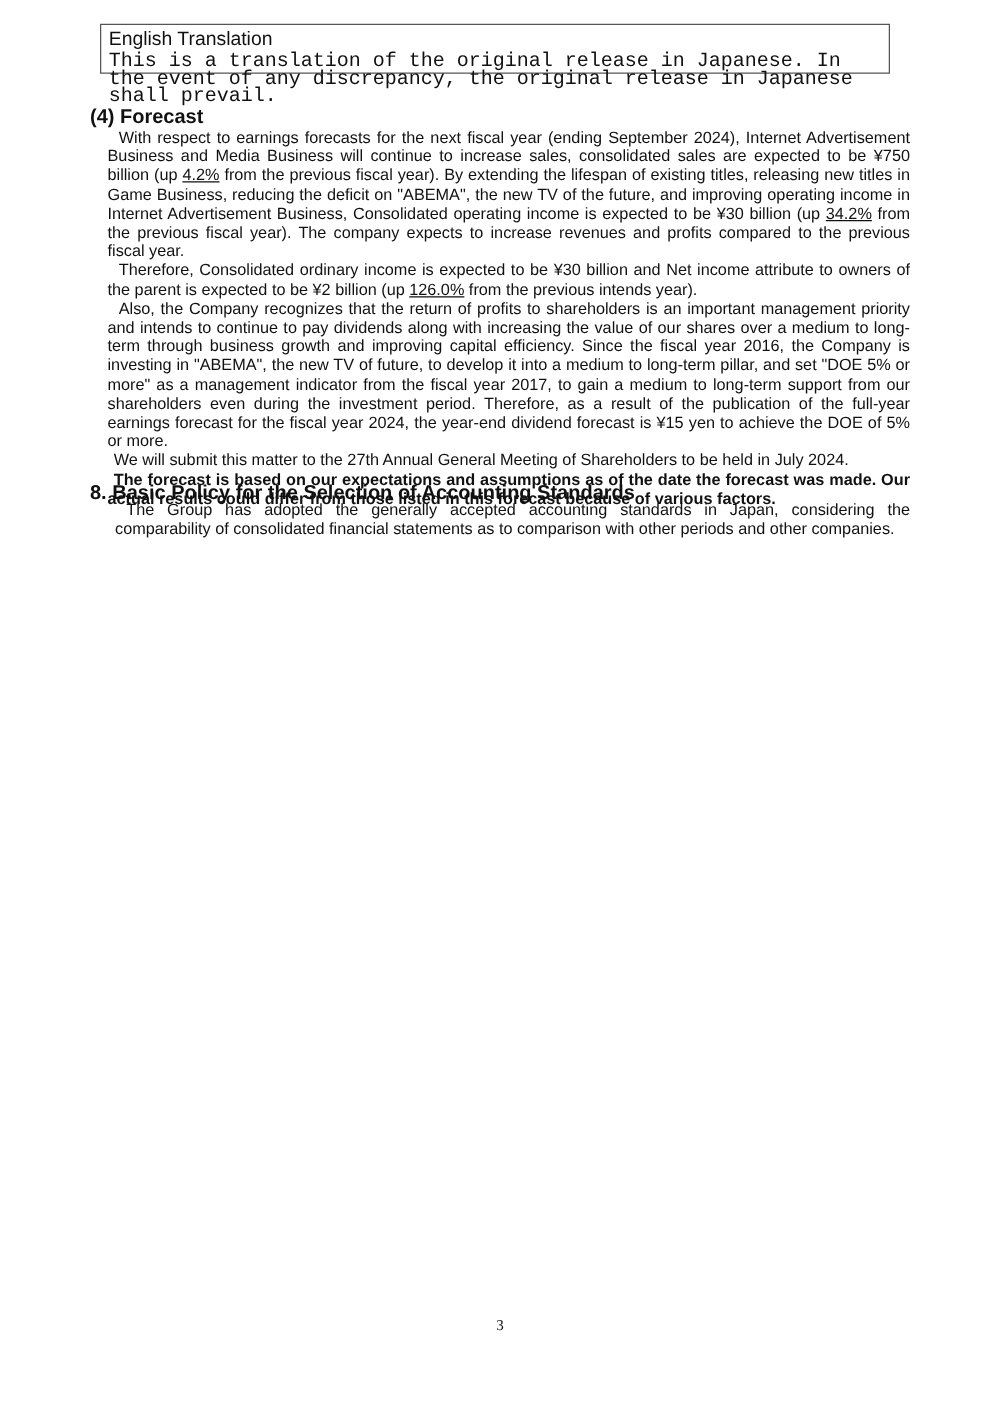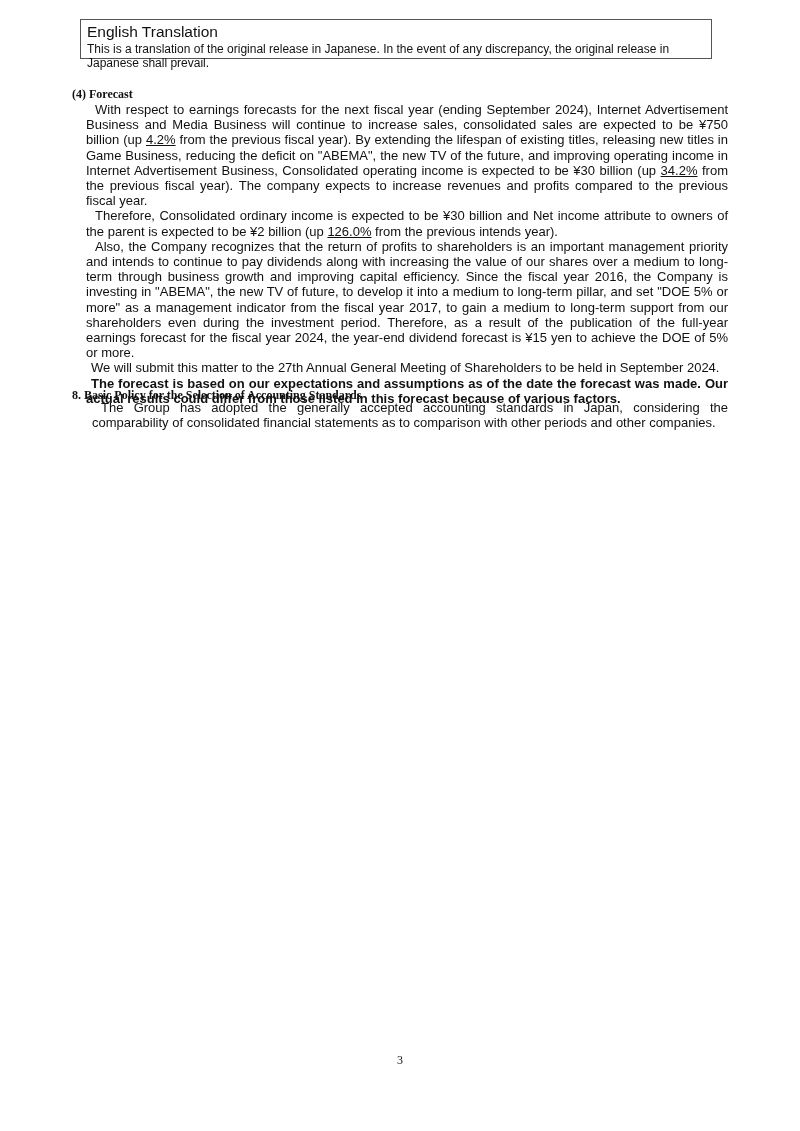--- a/index.html
+++ b/index.html
@@ -4,24 +4,24 @@
 <style>
   html, body { margin: 0; padding: 0; background: #ffffff; }
   body { width: 800px; height: 1131px; position: relative; overflow: hidden; color: #111; }
   .page { position: absolute; left: 0; top: 0; width: 800px; height: 1131px; }
   .banner {
     position: absolute; left: 80px; top: 19px; width: 632px; height: 40px;
     border: 1px solid #555; box-sizing: border-box; padding: 2px 6px 0 6px;
     font-family: "Liberation Sans", sans-serif;
   }
   .banner-title { font-size: 15.5px; line-height: 20px; margin: 0; }
-  .banner-note { font-size: 12px; line-height: 14px; margin: 0; }
+  .banner-note { font-size: 16px; line-height: 14px; margin: 0; font-family: Liberation Mono, monospace; }
   .section-heading {
-    position: absolute; font-family: Liberation Serif, serif;
-    font-size: 12px; line-height: 16px; margin: 0;
+    position: absolute; font-family: Liberation Sans, sans-serif;
+    font-size: 16px; line-height: 16px; margin: 0;
   }
   .body-block {
     position: absolute; font-family: "Liberation Sans", sans-serif;
     font-size: 13px; line-height: 15.2px; text-align: justify;
   }
   .body-block p { margin: 0; text-indent: 9px; }
   .body-block p.no-just { text-align: left; }
   .u { text-decoration: underline; }
   .page-number {
     position: absolute; left: 0; width: 800px; top: 1053px; text-align: center;
@@ -37,21 +37,21 @@
     <p class="banner-title">English Translation</p>
     <p class="banner-note">This is a translation of the original release in Japanese. In the event of any discrepancy, the original release in Japanese shall prevail.</p>
   </div>
 
   <h3 class="section-heading" style="left:72px; top:86px;">(4) Forecast</h3>
 
   <div class="body-block" style="left:86px; top:102px; width:642px;">
     <p><span>With respect to earnings forecasts for the next fiscal year (ending September 2024), Internet Advertisement Business and Media Business will continue to increase sales, consolidated sales are expected to be ¥750 billion (up </span><span class="u">4.2%</span><span> from the previous fiscal year). By extending the lifespan of existing titles, releasing new titles in Game Business, reducing the deficit on "ABEMA", the new TV of the future, and improving operating income in Internet Advertisement Business, Consolidated operating income is expected to be ¥30 billion (up </span><span class="u">34.2%</span><span> from the previous fiscal year). The company expects to increase revenues and profits compared to the previous fiscal year.</span></p>
     <p><span>Therefore, Consolidated ordinary income is expected to be ¥30 billion and Net income attribute to owners of the parent is expected to be ¥2 billion (up </span><span class="u">126.0%</span><span> from the previous intends year).</span></p>
     <p>Also, the Company recognizes that the return of profits to shareholders is an important management priority and intends to continue to pay dividends along with increasing the value of our shares over a medium to long-term through business growth and improving capital efficiency. Since the fiscal year 2016, the Company is investing in "ABEMA", the new TV of future, to develop it into a medium to long-term pillar, and set "DOE 5% or more" as a management indicator from the fiscal year 2017, to gain a medium to long-term support from our shareholders even during the investment period. Therefore, as a result of the publication of the full-year earnings forecast for the fiscal year 2024, the year-end dividend forecast is ¥15 yen to achieve the DOE of 5% or more.</p>
-    <p class="no-just" style="text-indent:5px;">We will submit this matter to the 27th Annual General Meeting of Shareholders to be held in September 2024.</p>
+    <p class="no-just" style="text-indent:5px;">We will submit this matter to the 27th Annual General Meeting of Shareholders to be held in July 2024.</p>
     <p style="text-indent:5px;font-weight:bold;">The forecast is based on our expectations and assumptions as of the date the forecast was made. Our actual results could differ from those listed in this forecast because of various factors.</p>
   </div>
 
   <h3 class="section-heading" style="left:72px; top:387px;">8. Basic Policy for the Selection of Accounting Standards</h3>
 
   <div class="body-block" style="left:92px; top:400px; width:636px;">
     <p>The Group has adopted the generally accepted accounting standards in Japan, considering the comparability of consolidated financial statements as to comparison with other periods and other companies.</p>
   </div>
 
   <div class="page-number">3</div>

